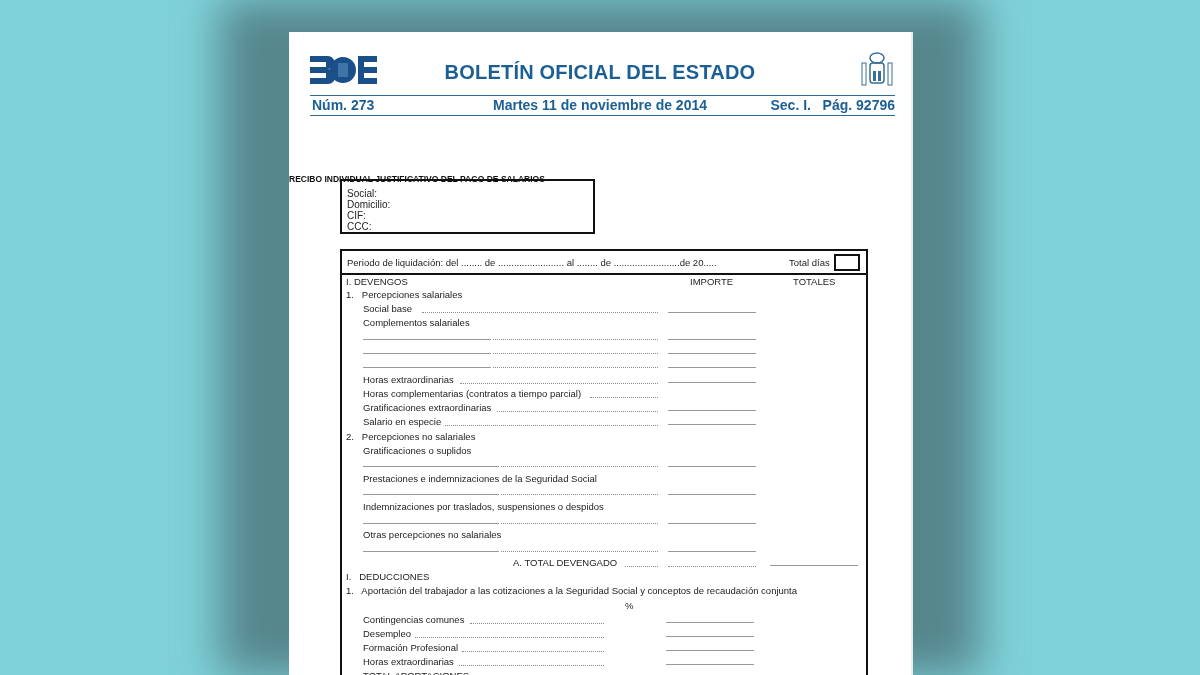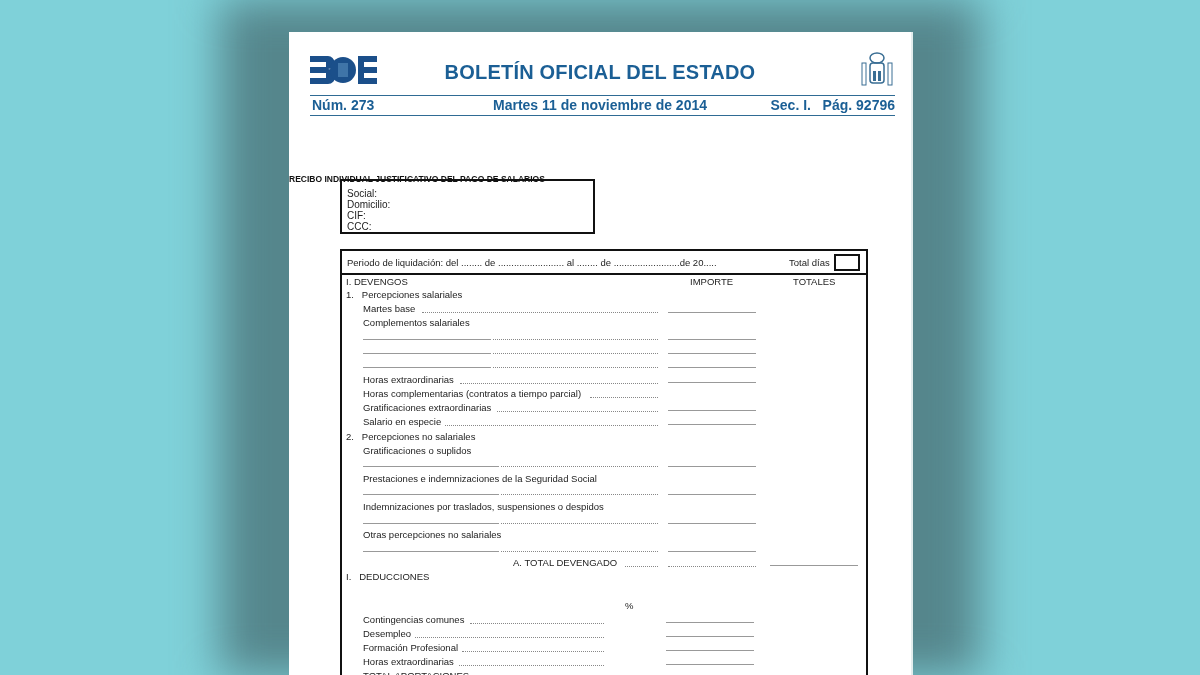--- a/index.html
+++ b/index.html
@@ -85,21 +85,21 @@
       <span class="txt">Periodo de liquidación: del ........ de ......................... al ........ de .........................de 20.....</span>
       <span class="td-label">Total días</span>
       <span class="td-box"></span>
     </div>
 
     <div class="row" style="left:4px;top:25px">I.  DEVENGOS</div>
     <div class="row" style="left:348px;top:25px">IMPORTE</div>
     <div class="row" style="left:451px;top:25px">TOTALES</div>
     <div class="row" style="left:4px;top:38px;white-space:pre">1.   Percepciones salariales</div>
 
-    <div class="row" style="left:21px;top:52px">Martes base</div>
+    <div class="row" style="left:21px;top:52px">Social base</div>
     <div class="uline" style="left:80px;width:236px;top:61px;border-top:1px dotted #888"></div>
     <div class="uline" style="left:326px;width:88px;top:61px"></div>
 
     <div class="row" style="left:21px;top:66px">Complementos salariales</div>
     <div class="uline" style="left:21px;width:128px;top:88px"></div>
     <div class="uline" style="left:151px;width:165px;top:88px;border-top:1px dotted #888"></div>
     <div class="uline" style="left:326px;width:88px;top:88px"></div>
     <div class="uline" style="left:21px;width:128px;top:102px"></div>
     <div class="uline" style="left:151px;width:165px;top:102px;border-top:1px dotted #888"></div>
     <div class="uline" style="left:326px;width:88px;top:102px"></div>
@@ -142,20 +142,21 @@
     <div class="uline" style="left:21px;width:136px;top:300px"></div>
     <div class="uline" style="left:159px;width:157px;top:300px;border-top:1px dotted #888"></div>
     <div class="uline" style="left:326px;width:88px;top:300px"></div>
 
     <div class="row" style="left:171px;top:306px">A. TOTAL DEVENGADO</div>
     <div class="uline" style="left:283px;width:33px;top:315px;border-top:1px dotted #888"></div>
     <div class="uline" style="left:326px;width:88px;top:315px;border-top:1px dotted #888"></div>
     <div class="uline" style="left:428px;width:88px;top:314px"></div>
 
     <div class="row" style="left:4px;top:320px;white-space:pre">I.   DEDUCCIONES</div>
+    <div class="row" style="left:4px;top:334px;white-space:pre">1.   Aportación del trabajador a las cotizaciones a la Seguridad Social y conceptos de recaudación conjunta</div>
     <div class="row" style="left:283px;top:349px">%</div>
 
     <div class="row" style="left:21px;top:363px">Contingencias comunes</div>
     <div class="uline" style="left:128px;width:134px;top:372px;border-top:1px dotted #888"></div>
     <div class="uline" style="left:324px;width:88px;top:371px"></div>
 
     <div class="row" style="left:21px;top:377px">Desempleo</div>
     <div class="uline" style="left:73px;width:189px;top:386px;border-top:1px dotted #888"></div>
     <div class="uline" style="left:324px;width:88px;top:385px"></div>
 

